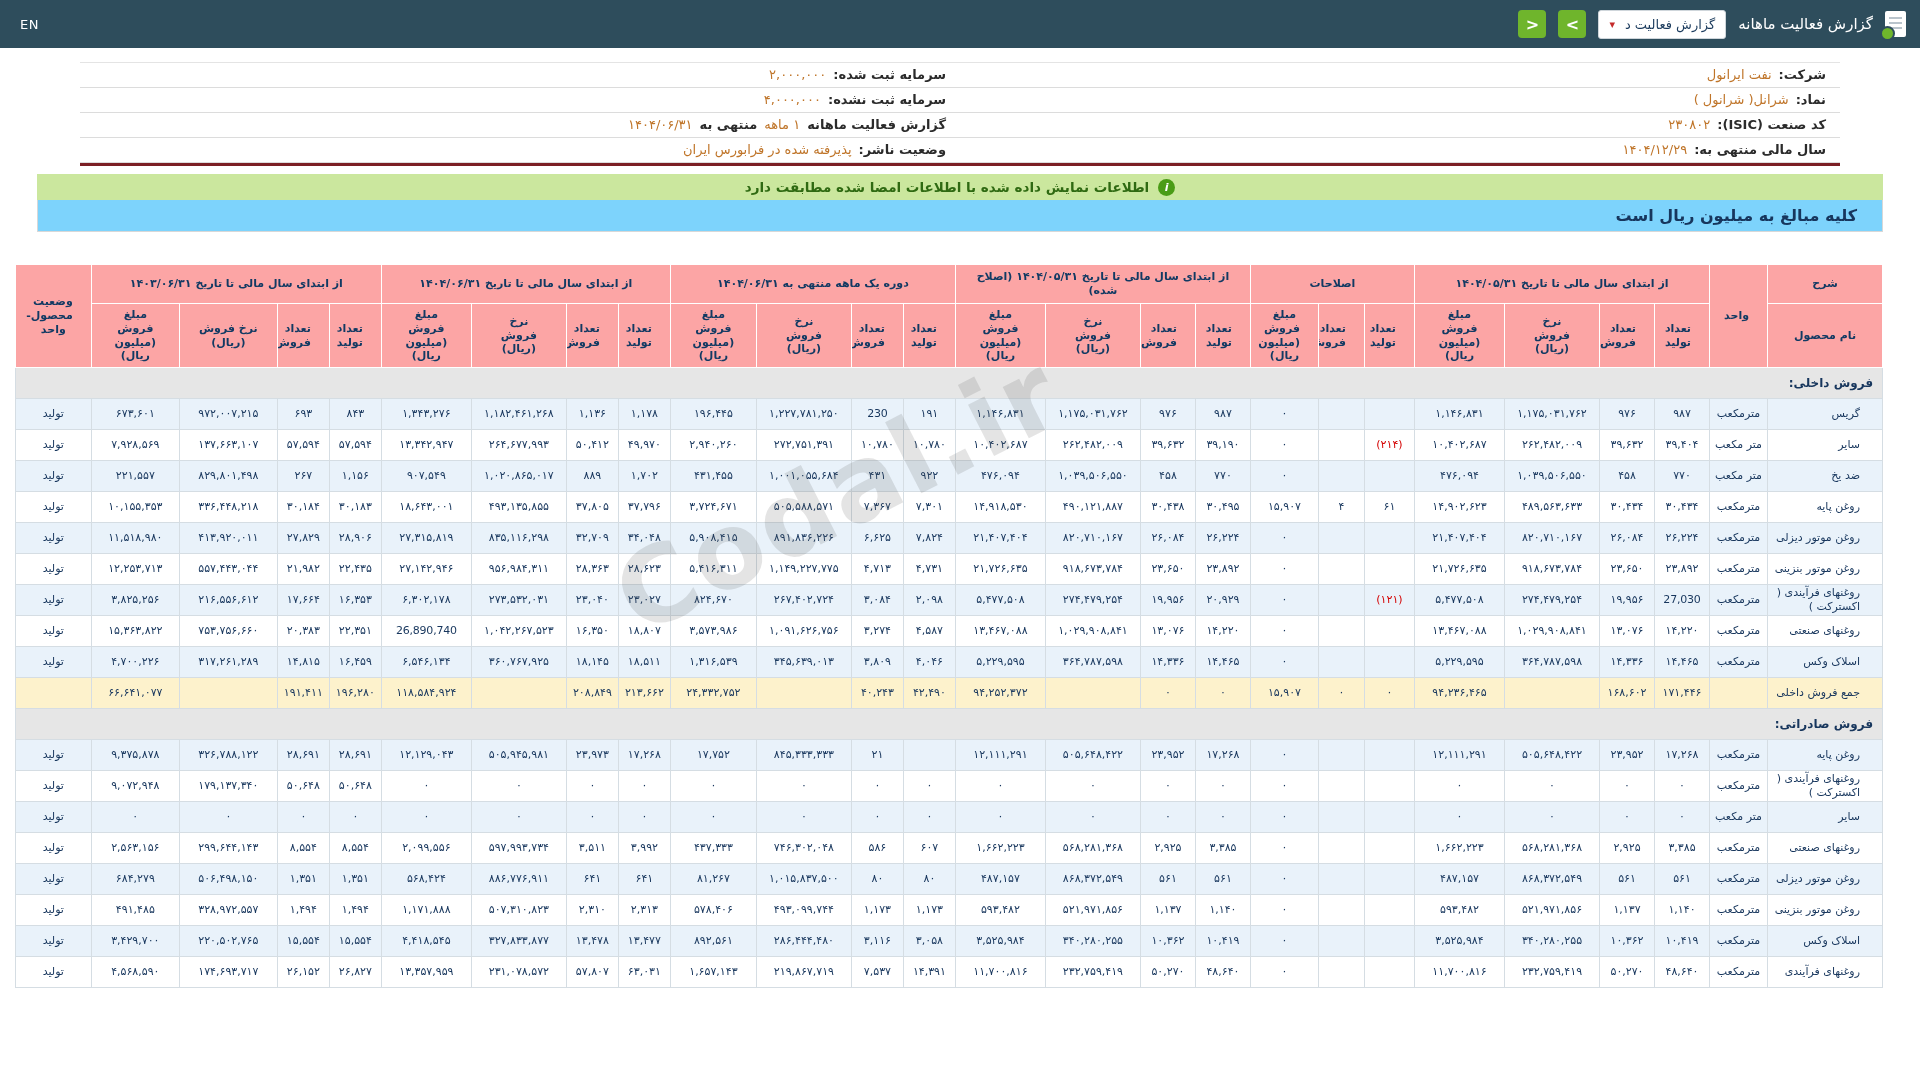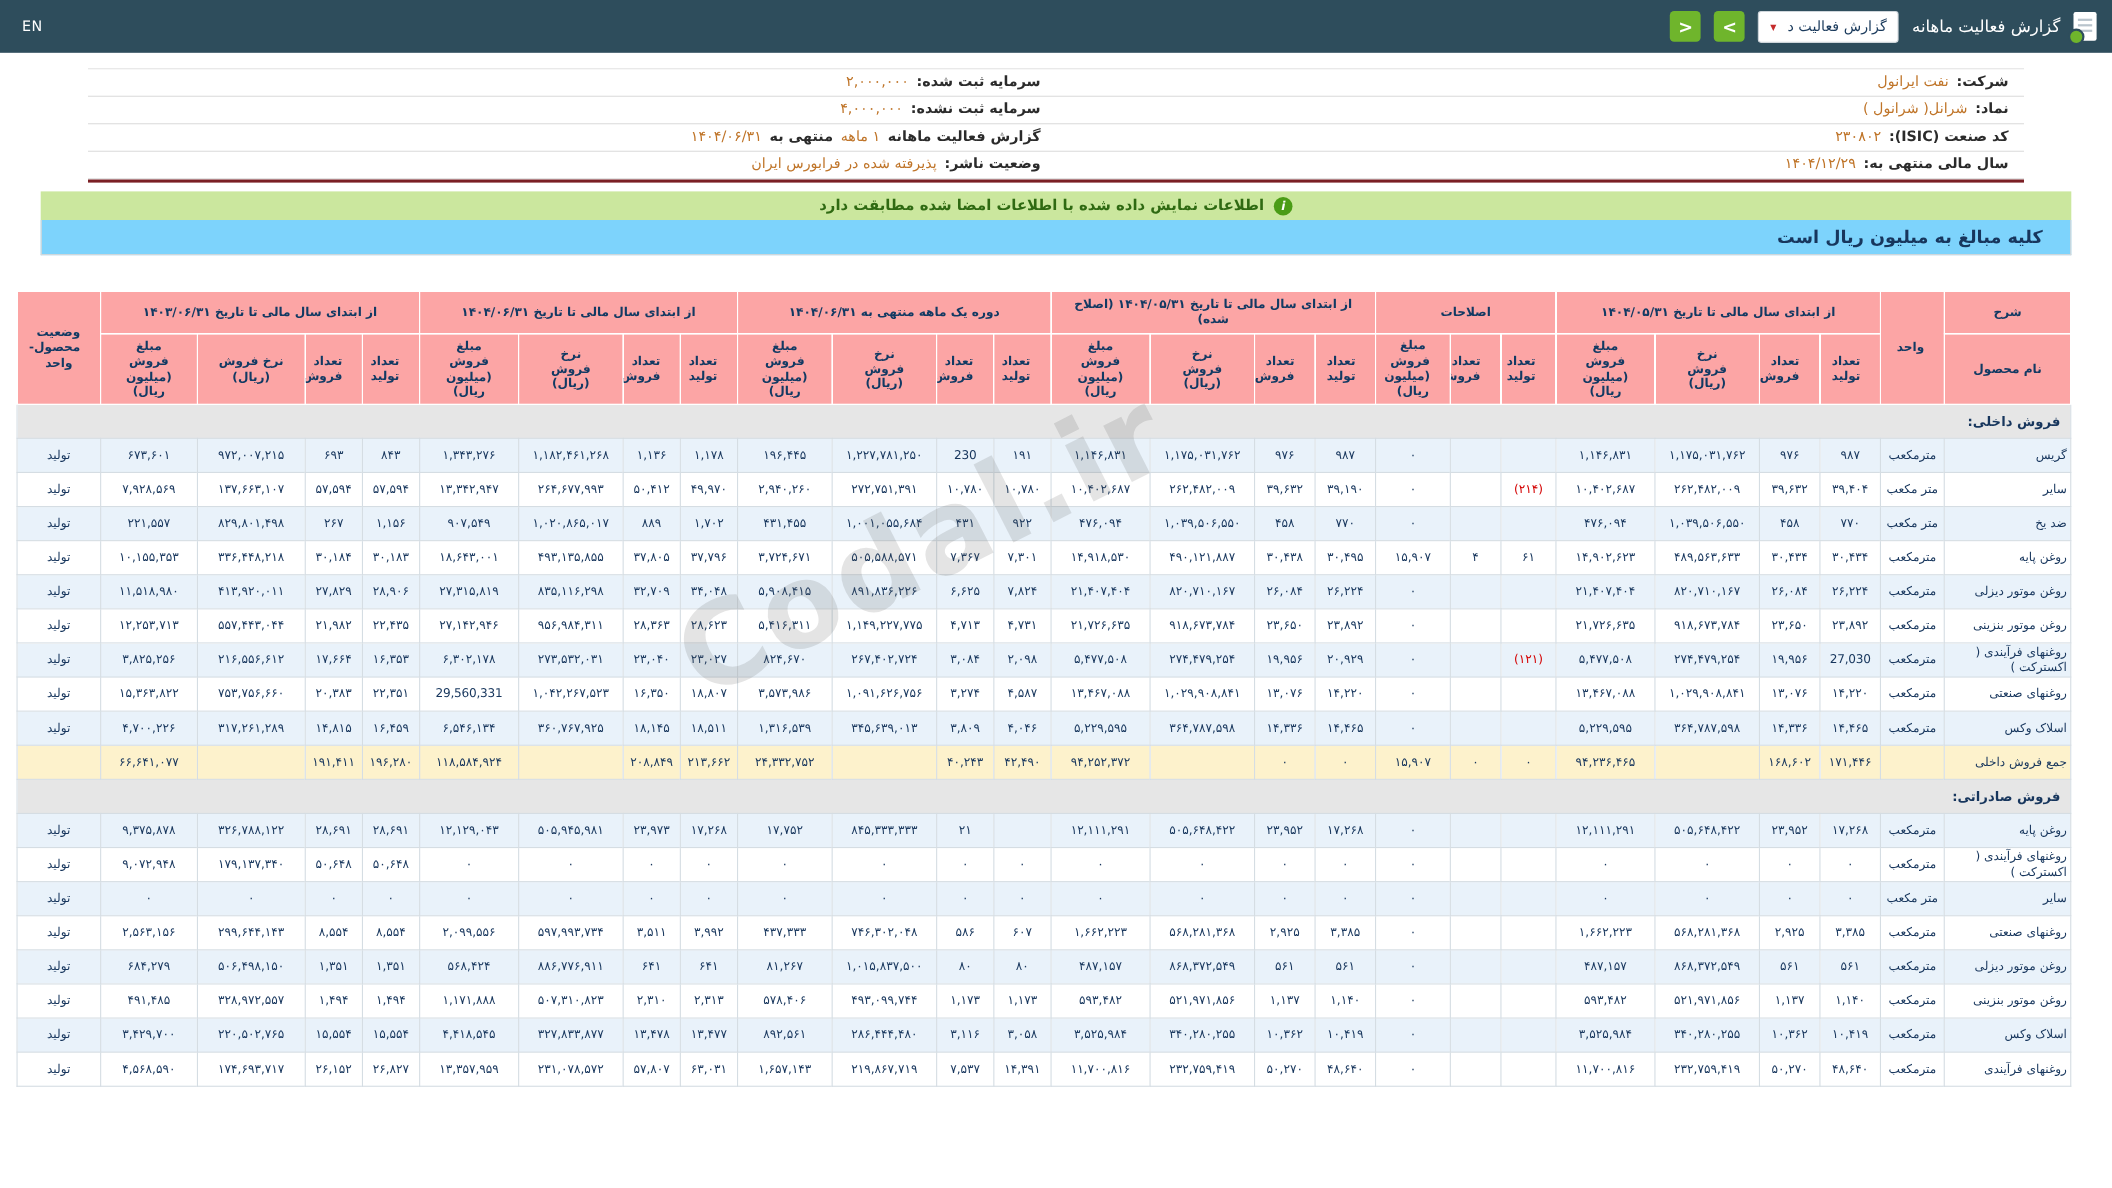--- a/index.html
+++ b/index.html
@@ -38,21 +38,21 @@
 
   
   .table-wrap{margin-top:32px;position:relative}
   table{width:100%;border-collapse:collapse;table-layout:fixed;color:#17365d}
   th,td{border:1px solid #d5dde3;vertical-align:middle;text-align:center;overflow:hidden}
   thead th{background:#fca5a5;border-color:#fff;font-weight:bold;font-size:11px;color:#123a63;padding:4px 18px;line-height:1.25}
   thead tr.grp-row th{height:30px}
   thead tr.sub-row th{height:42px}
   tbody td{font-size:11px;padding:1px 3px;height:28px;line-height:1.25;background:#fff}
   td.num{white-space:nowrap;letter-spacing:-0.2px}
-  td.name{text-align:right;padding-right:3px}
+  td.name{text-align:right;padding-right:22px}
   tr.alt td{background:#e9f2fa}
   tr.sec td{background:#e6e6e6;text-align:right;font-weight:bold;font-size:12px;padding:4px 9px;height:22px}
   tr.total td{background:#fdf2cc}
   td.neg{color:#d40000}
   .watermark{position:absolute;top:170px;left:560px;transform:rotate(-27deg);font-size:105px;font-weight:bold;color:rgba(90,90,90,.16);letter-spacing:3px;pointer-events:none;z-index:5;direction:ltr}
 </style>
 </head>
 <body>
 
 <div class="page">
@@ -415,21 +415,21 @@
               <td class="num">۱۳,۰۷۶</td>
               <td class="num">۱,۰۲۹,۹۰۸,۸۴۱</td>
               <td class="num">۱۳,۴۶۷,۰۸۸</td>
               <td class="num">۴,۵۸۷</td>
               <td class="num">۳,۲۷۴</td>
               <td class="num">۱,۰۹۱,۶۲۶,۷۵۶</td>
               <td class="num">۳,۵۷۳,۹۸۶</td>
               <td class="num">۱۸,۸۰۷</td>
               <td class="num">۱۶,۳۵۰</td>
               <td class="num">۱,۰۴۲,۲۶۷,۵۲۳</td>
-              <td class="num">29,560,331</td>
+              <td class="num">26,890,740</td>
               <td class="num">۲۲,۳۵۱</td>
               <td class="num">۲۰,۳۸۳</td>
               <td class="num">۷۵۳,۷۵۶,۶۶۰</td>
               <td class="num">۱۵,۳۶۳,۸۲۲</td>
               <td class="status">تولید</td>
             </tr>
             <tr class="alt">
               <td class="name">اسلاک وکس</td>
               <td class="unit">مترمکعب</td>
               <td class="num">۱۴,۴۶۵</td>

